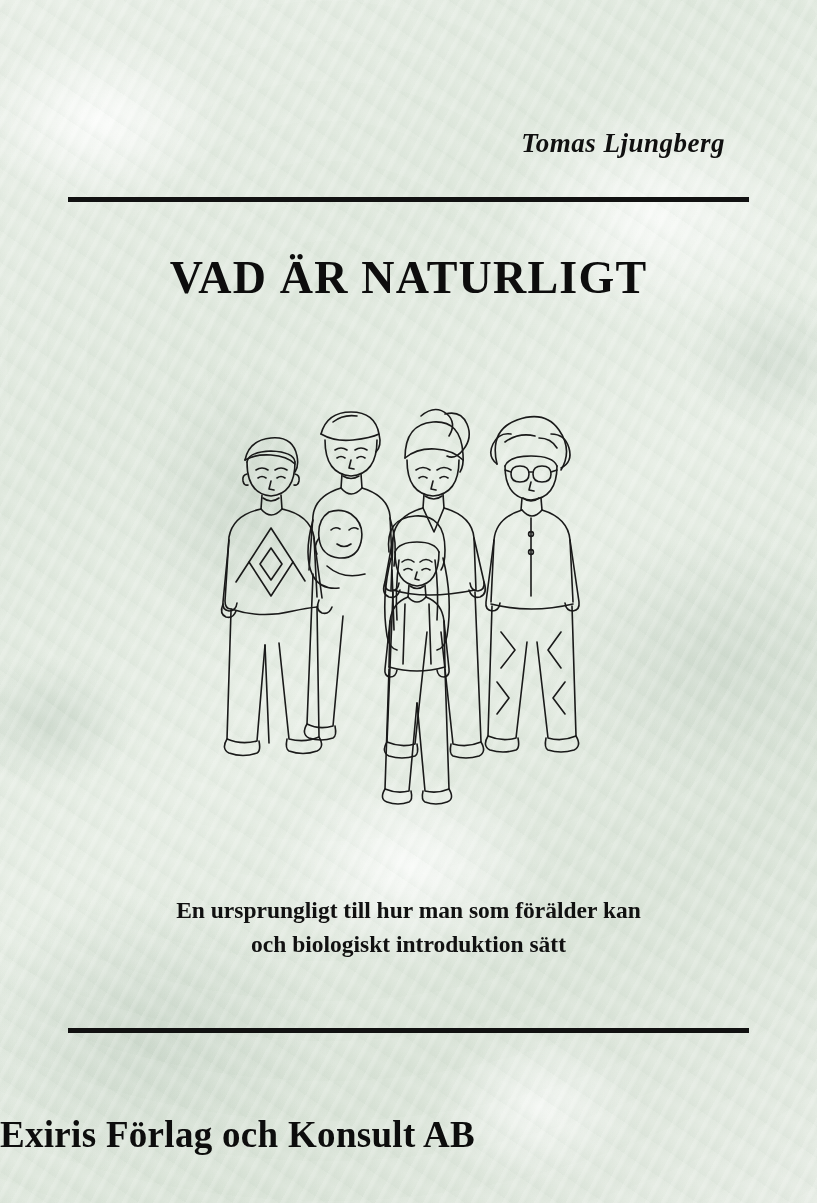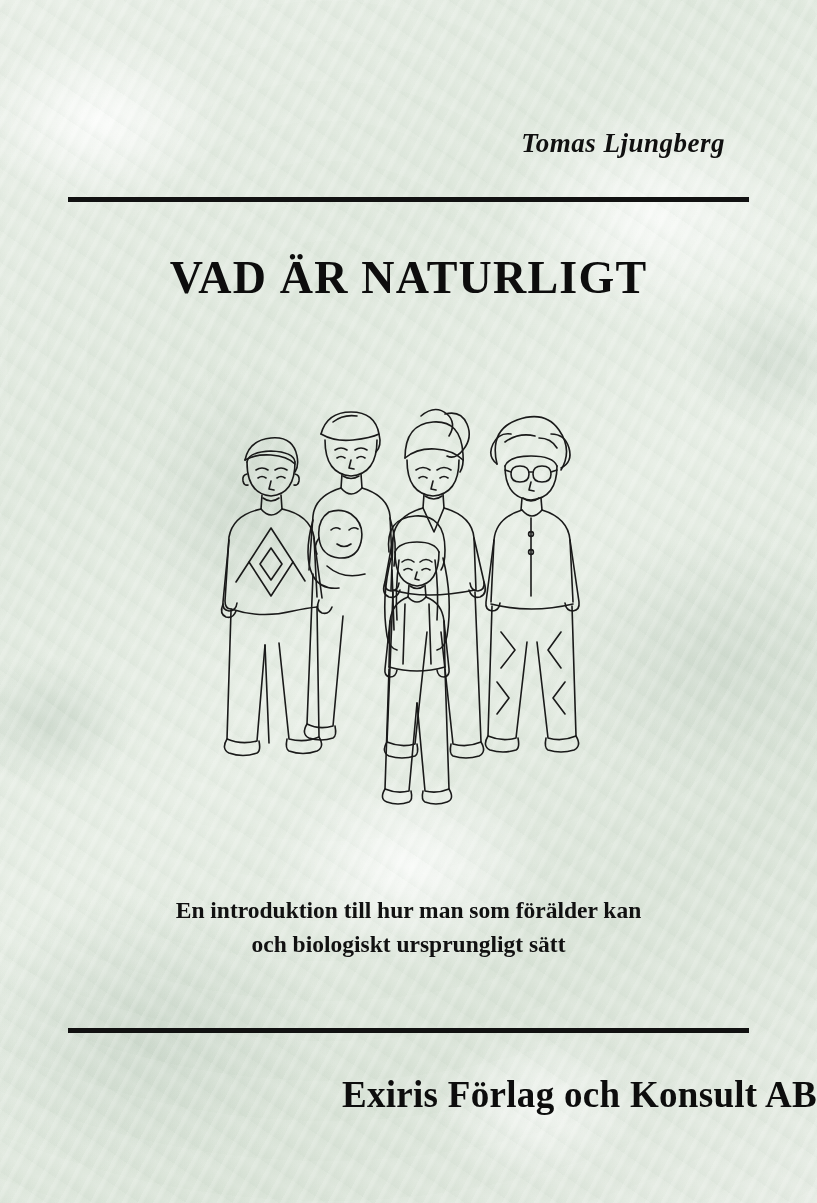--- a/index.html
+++ b/index.html
@@ -94,24 +94,24 @@
     width: 100%;
     text-align: center;
     color: #111111;
     font-size: 23.5px;
     font-weight: bold;
     line-height: 1.45;
   }
 
   .publisher {
     position: absolute;
-    top: 1073px;
+    top: 1113px;
     left: 0;
     width: 100%;
-    text-align: right;
+    text-align: left;
     color: #0d0d0d;
     font-size: 37px;
     font-weight: bold;
     letter-spacing: 0.3px;
   }
 </style>
 </head>
 <body>
 
 <div class="cover">
@@ -334,21 +334,21 @@
         <path d="M236 287 l4 120 q-12 5 -24 2 l-8 -88"></path>
 
         <path d="M176 407 q-6 10 2 13 q11 4 22 0 q4 -2 2 -11"></path>
         <path d="M240 407 q6 10 -2 13 q-11 4 -22 0 q-4 -2 -2 -11"></path>
       </g>
 
     </svg>
   </div>
 
   <div class="subtitle">
-    <div>En introduktion till hur man som förälder kan</div>
-    <div>och biologiskt ursprungligt sätt</div>
+    <div>En ursprungligt till hur man som förälder kan</div>
+    <div>och biologiskt introduktion sätt</div>
   </div>
 
   <div class="rule rule-bottom"></div>
 
   <div class="publisher">Exiris Förlag och Konsult AB</div>
 
 </div>
 
 </body></html>

